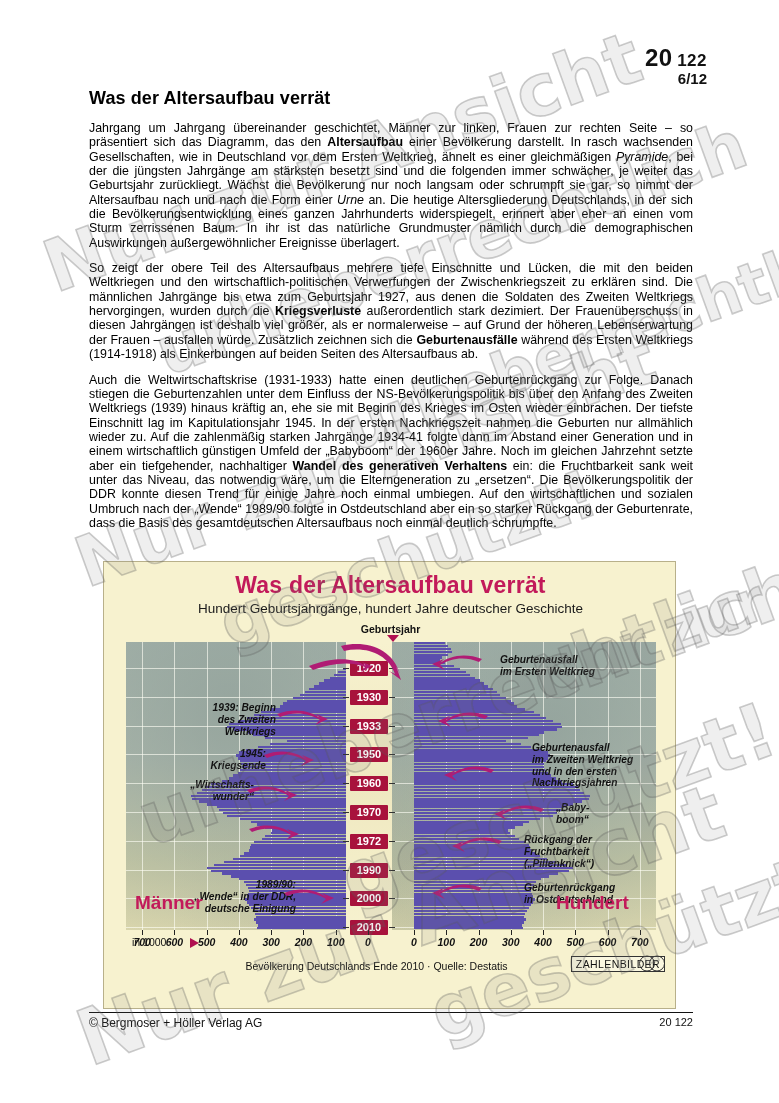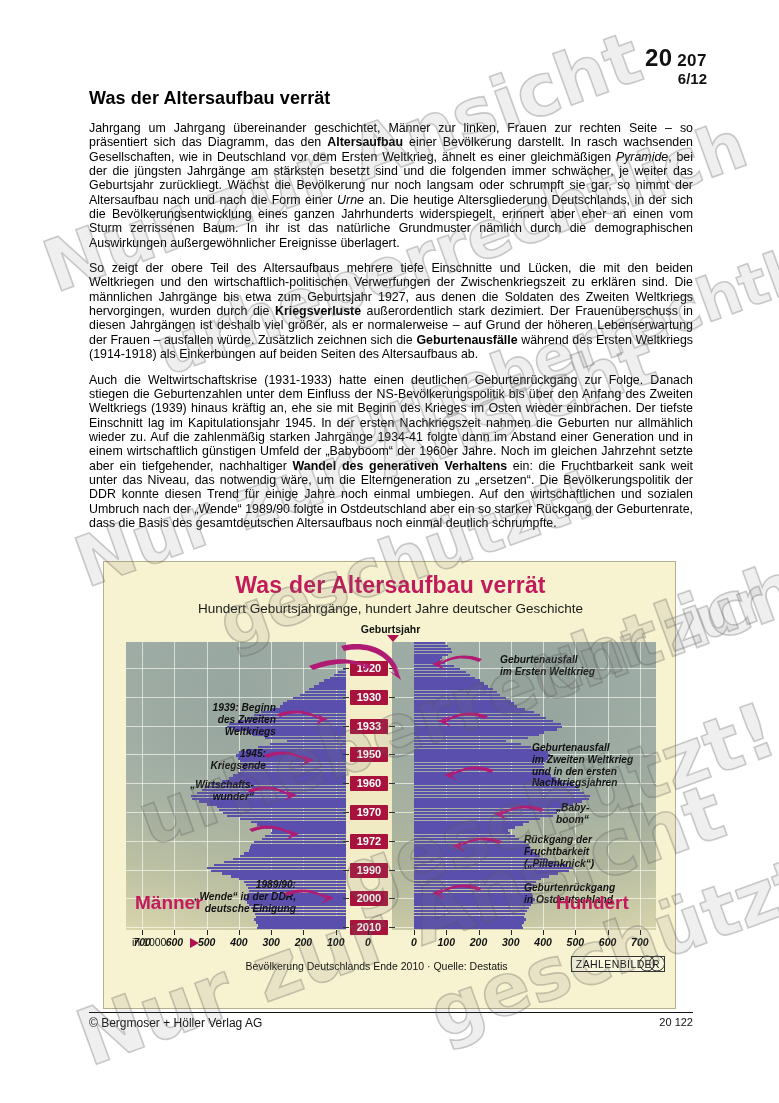--- a/index.html
+++ b/index.html
@@ -144,21 +144,21 @@
   .wm9{left:330px;top:300px;font-size:60px;transform:rotate(-20deg);}
   .wm10{left:520px;top:560px;font-size:58px;transform:rotate(-20deg);}
 </style>
 </head>
 <body>
 
 <div class="page">
 
   <div class="hdr-num">
     <span class="big">20</span>
-    <span class="sm">207</span>
+    <span class="sm">122</span>
   </div>
   <div class="hdr-page">6/12</div>
 
   <div class="art-title">Was der Altersaufbau verrät</div>
   <div class="body-col">
     <p>Jahrgang um Jahrgang übereinander geschichtet, Männer zur linken, Frauen zur rechten Seite – so präsentiert sich das Diagramm, das den <b>Altersaufbau</b> einer Bevölkerung darstellt. In rasch wachsenden Gesellschaften, wie in Deutschland vor dem Ersten Weltkrieg, ähnelt es einer gleichmäßigen <i>Pyramide</i>, bei der die jüngsten Jahrgänge am stärksten besetzt sind und die folgenden immer schwächer, je weiter das Geburtsjahr zurückliegt. Wächst die Bevölkerung nur noch langsam oder schrumpft sie gar, so nimmt der Altersaufbau nach und nach die Form einer <i>Urne</i> an. Die heutige Altersgliederung Deutschlands, in der sich die Bevölkerungsentwicklung eines ganzen Jahrhunderts widerspiegelt, erinnert aber eher an einen vom Sturm zerrissenen Baum. In ihr ist das natürliche Grundmuster nämlich durch die demographischen Auswirkungen außergewöhnlicher Ereignisse überlagert.</p>
     <p>So zeigt der obere Teil des Altersaufbaus mehrere tiefe Einschnitte und Lücken, die mit den beiden Weltkriegen und den wirtschaftlich-politischen Verwerfungen der Zwischenkriegszeit zu erklären sind. Die männlichen Jahrgänge bis etwa zum Geburtsjahr 1927, aus denen die Soldaten des Zweiten Weltkriegs hervorgingen, wurden durch die <b>Kriegsverluste</b> außerordentlich stark dezimiert. Der Frauenüberschuss in diesen Jahrgängen ist deshalb viel größer, als er normalerweise – auf Grund der höheren Lebenserwartung der Frauen – ausfallen würde. Zusätzlich zeichnen sich die <b>Geburtenausfälle</b> während des Ersten Weltkriegs (1914-1918) als Einkerbungen auf beiden Seiten des Altersaufbaus ab.</p>
     <p>Auch die Weltwirtschaftskrise (1931-1933) hatte einen deutlichen Geburtenrückgang zur Folge. Danach stiegen die Geburtenzahlen unter dem Einfluss der NS-Bevölkerungspolitik bis über den Anfang des Zweiten Weltkriegs (1939) hinaus kräftig an, ehe sie mit Beginn des Krieges im Osten wieder einbrachen. Der tiefste Einschnitt lag im Kapitulationsjahr 1945. In der ersten Nachkriegszeit nahmen die Geburten nur allmählich wieder zu. Auf die zahlenmäßig starken Jahrgänge 1934-41 folgte dann im Abstand einer Generation und in einem wirtschaftlich günstigen Umfeld der „Babyboom“ der 1960er Jahre. Noch im gleichen Jahrzehnt setzte aber ein tiefgehender, nachhaltiger <b>Wandel des generativen Verhaltens</b> ein: die Fruchtbarkeit sank weit unter das Niveau, das notwendig wäre, um die Elterngeneration zu „ersetzen“. Die Bevölkerungspolitik der DDR konnte diesen Trend für einige Jahre noch einmal umbiegen. Auf den wirtschaftlichen und sozialen Umbruch nach der „Wende“ 1989/90 folgte in Ostdeutschland aber ein so starker Rückgang der Geburtenrate, dass die Basis des gesamtdeutschen Altersaufbaus noch einmal deutlich schrumpfte.</p>
   </div>
 

